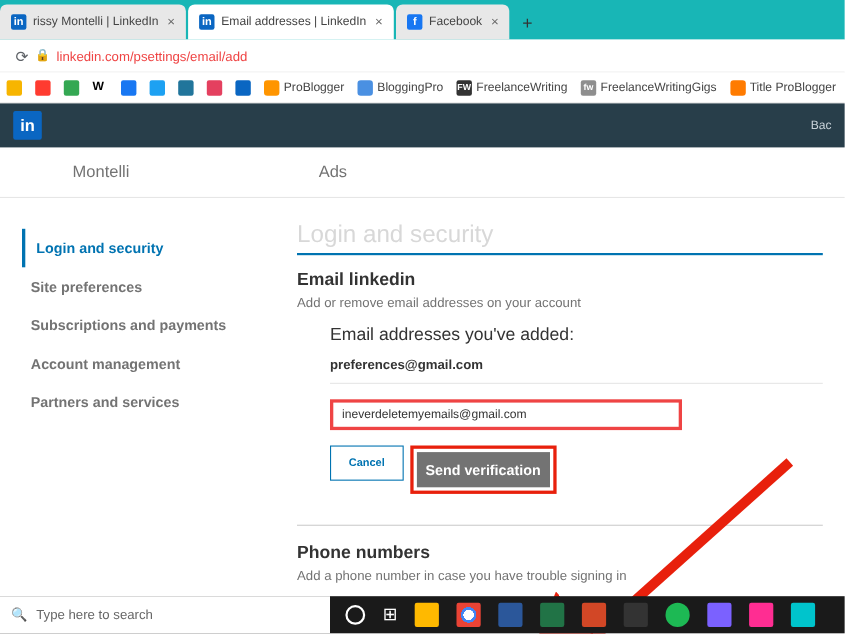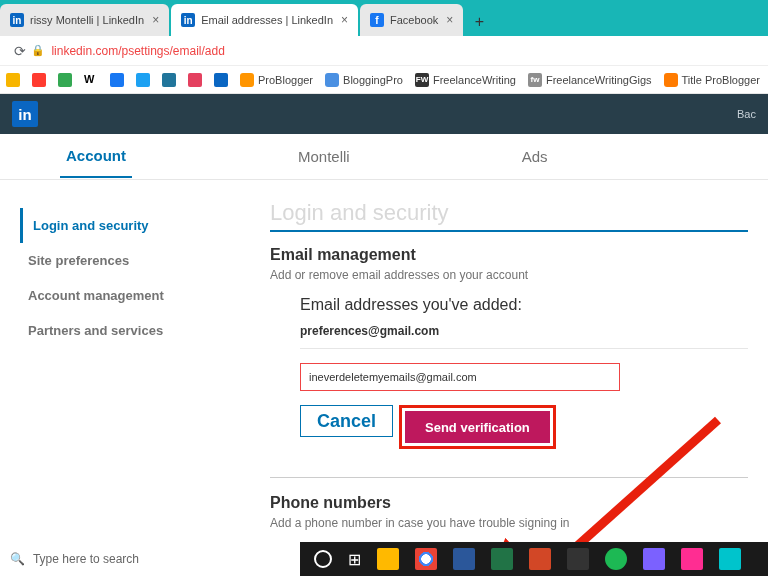--- a/index.html
+++ b/index.html
@@ -31,25 +31,25 @@
   .sitem.cur{color:#0073b1;border-left:3px solid #0073b1;padding-left:10px}
   .content{flex:1;padding-left:30px;position:relative}
   .bghdr{color:#d8d8d8;font-size:22px;font-weight:400;margin-bottom:4px}
   .hline{height:2px;background:#0073b1;margin-bottom:14px}
   h3{font-size:16px;color:#333;font-weight:700;margin-bottom:4px}
   .sub{font-size:12px;color:#737373;margin-bottom:14px}
   .lbl{font-size:16px;color:#333;margin-left:30px;margin-bottom:10px}
   .eml{font-size:12px;color:#333;font-weight:600;margin-left:30px;margin-bottom:10px}
   .thinline{height:1px;background:#e6e6e6;margin:4px 0 14px 30px}
   .fldlbl{font-size:11px;color:#333;margin-left:30px;margin-bottom:4px}
-  .inp{margin-left:30px;width:320px;height:28px;border:1px solid #ef4444;font-size:11px;padding:0 8px;color:#333}
+  .inp{margin-left:30px;width:320px;height:28px;border:3px solid #ef4444;font-size:11px;padding:0 8px;color:#333}
   .btns{margin-left:30px;margin-top:14px;position:relative;display:flex;gap:0}
-  .cbtn{height:32px;padding:0 16px;border:1px solid #0073b1;color:#0073b1;background:#fff;font-size:18px;font-weight:600}
+  .cbtn{height:32px;padding:0 16px;border:1px solid #0073b1;color:#0073b1;background:#fff;font-size:10px;font-weight:600}
   .redbox{border:3px solid #e8200c;padding:3px;margin-left:6px;display:inline-block}
-  .sbtn{height:32px;padding:0 20px;border:none;background:#be185d;color:#fff;font-size:13px;font-weight:600}
+  .sbtn{height:32px;padding:0 8px;border:none;background:#737373;color:#fff;font-size:13px;font-weight:600}
   .sep2{height:1px;background:#ccc;margin:28px 0 16px 0}
   .arrow{position:absolute;top:210px;right:20px;pointer-events:none}
   .taskbar{position:absolute;bottom:0;left:0;right:0;height:34px;background:#1a1a1a;display:flex;align-items:center}
   .search{width:300px;height:34px;background:#fff;display:flex;align-items:center;padding:0 10px;color:#666;font-size:12px;gap:8px}
   .ticons{display:flex;align-items:center;gap:16px;padding-left:14px}
   .tico{width:22px;height:22px;border-radius:2px}
 </style>
 </head>
 <body>
 
@@ -130,36 +130,36 @@
       <span class="bmico" style="background: rgb(208, 2, 27); color: rgb(255, 255, 255); font-size: 8px; text-align: center; line-height: 14px; font-weight: bold;">f</span>
     </div>
   </div>
 
 <div class="lnheader">
   <div class="lnlogo">in</div>
   <div class="lnback">Bac</div>
 </div>
 
 <div class="tabs">
-  <div class="tab cur">Account</div>
   <div class="tab">Montelli</div>
   <div class="tab">Ads</div>
 </div>
 
 <div class="main">
   <div class="side" id="side">
       <div class="sitem cur">Login and security</div>
       <div class="sitem">Site preferences</div>
+      <div class="sitem">Subscriptions and payments</div>
       <div class="sitem">Account management</div>
       <div class="sitem">Partners and services</div>
     </div>
   <div class="content">
     <div class="bghdr">Login and security</div>
     <div class="hline"></div>
-    <h3>Email management</h3>
+    <h3>Email linkedin</h3>
     <div class="sub">Add or remove email addresses on your account</div>
     <div class="lbl">Email addresses you've added:</div>
     <div class="eml">preferences@gmail.com</div>
     <div class="thinline"></div>
     <input class="inp" value="ineverdeletemyemails@gmail.com" style="">
     <div class="btns">
       <button class="cbtn">Cancel</button>
       <span class="redbox">
         <button class="sbtn">Send verification</button>
       </span>

